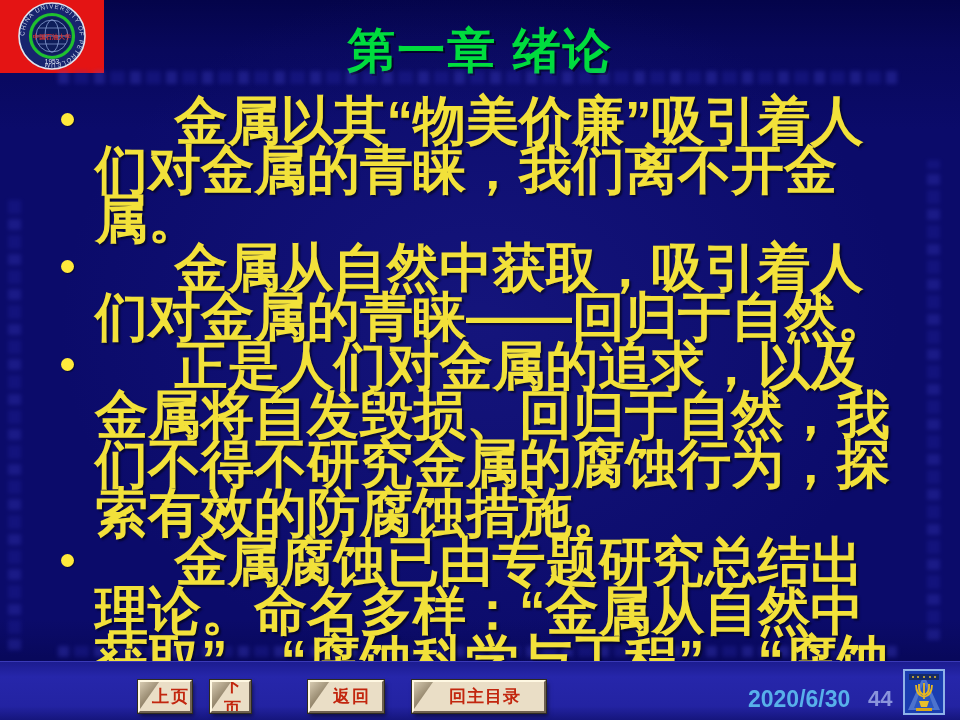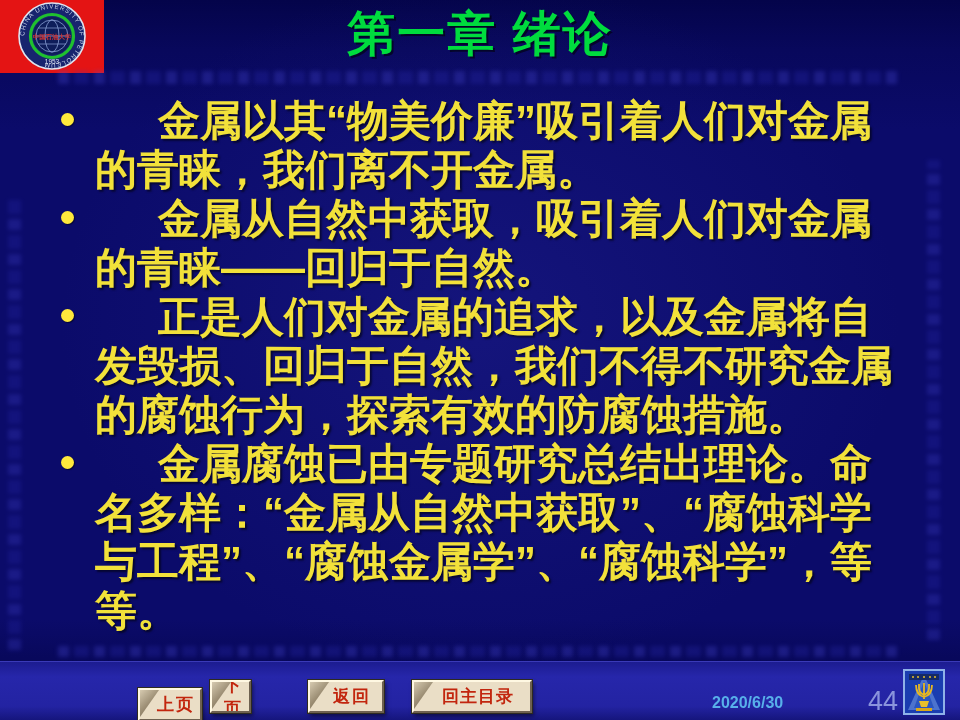--- a/index.html
+++ b/index.html
@@ -7,21 +7,21 @@
     position:relative; width:960px; height:720px; overflow:hidden;
     font-family:"Liberation Sans","DejaVu Sans",sans-serif;
     background:
       radial-gradient(ellipse at 50% 45%, rgba(45,45,170,.28), transparent 62%),
       linear-gradient(180deg,#04044a 0%,#08085c 7%,#0b0b6a 18%,#0b0b6a 86%,#05054c 97%,#04043f 100%);
   }
 
   
   .univ-logo{position:absolute;left:0;top:0;width:104px;height:73px;}
   .slide-title{
-    position:absolute;left:0;right:0;top:2px;margin:0;text-align:center;
+    position:absolute;left:0;right:0;top:2px;margin:17px;text-align:center;
     font-size:48px;font-weight:bold;color:#00dc3e;letter-spacing:2px;
     text-shadow:2px 2px 0 rgba(0,0,0,.55);
   }
 
   
   .wm{position:absolute;filter:blur(2px);opacity:.55;pointer-events:none;}
   .wm-h{height:13px;left:58px;right:58px;
     background:repeating-linear-gradient(90deg,
       rgba(80,80,230,.50) 0 11px, transparent 11px 16px,
       rgba(55,55,205,.40) 16px 31px, transparent 31px 36px);}
@@ -35,21 +35,21 @@
 
   
   .bullets{position:absolute;top:96px;left:55px;width:860px;}
   .bullet{position:relative;padding-left:40px;}
   .bullet-dot{
     position:absolute;left:6px;top:17px;width:13px;height:13px;border-radius:50%;
     background:#ffe93c;box-shadow:1px 1px 1px rgba(0,0,0,.5);
   }
   .bullet-text{
     display:block;width:812px;text-indent:1.5em;
-    font-size:42px;line-height:49px;font-weight:bold;color:#f2e13a;
+    font-size:53px;line-height:49px;font-weight:bold;color:#f2e13a;
     text-shadow:2px 2px 2px rgba(0,0,0,.55);
   }
 
   
   .footer{
     position:absolute;left:0;top:661px;width:960px;height:59px;
     background:linear-gradient(180deg,#1c1c90 0%,#2626aa 25%,#2323a2 75%,#14147a 100%);
     border-top:1px solid #3a3ab8;
   }
   .navbtn{
@@ -59,26 +59,26 @@
     box-shadow:0 0 0 1px #2e2a20, 2px 3px 4px rgba(0,0,0,.5);
     display:flex;align-items:center;justify-content:center;
     font-weight:bold;color:#c2260e;font-size:17px;letter-spacing:2px;
     cursor:pointer;padding-left:12px;overflow:hidden;
   }
   .navbtn::before{
     content:"";position:absolute;left:0;top:0;width:19px;height:27px;
     background:linear-gradient(135deg,#d6cab0 0%,#9a8c72 50%,#5e5240 100%);
     clip-path:polygon(0 0,100% 0,0 100%);
   }
-  .btn-prev{left:138px;width:64px;margin-top:8px;}
+  .btn-prev{left:138px;width:54px;}
   .btn-next{left:210px;width:41px;}
   .btn-back{left:308px;width:76px;}
-  .btn-home{left:412px;width:120px;letter-spacing:1px;}
-  .footer-date{position:absolute;left:712px;top:24px;font-size:16px;color:#58b0ea;font-weight:bold;margin-top:8px;}
-  .footer-page{position:absolute;left:868px;top:24px;font-size:27px;color:#8a94dc;font-weight:normal;}
+  .btn-home{left:412px;width:134px;letter-spacing:1px;}
+  .footer-date{position:absolute;left:748px;top:24px;font-size:23px;color:#58b0ea;font-weight:bold;}
+  .footer-page{position:absolute;left:868px;top:24px;font-size:22px;color:#8a94dc;font-weight:bold;}
   .footer-logo{position:absolute;left:903px;top:7px;width:42px;height:46px;}
 </style>
 </head>
 <body>
 
 <div class="stage">
 
   <div class="univ-logo">
     <svg width="104" height="73" viewBox="0 0 104 73">
       <rect width="104" height="73" fill="#e41414"></rect>

